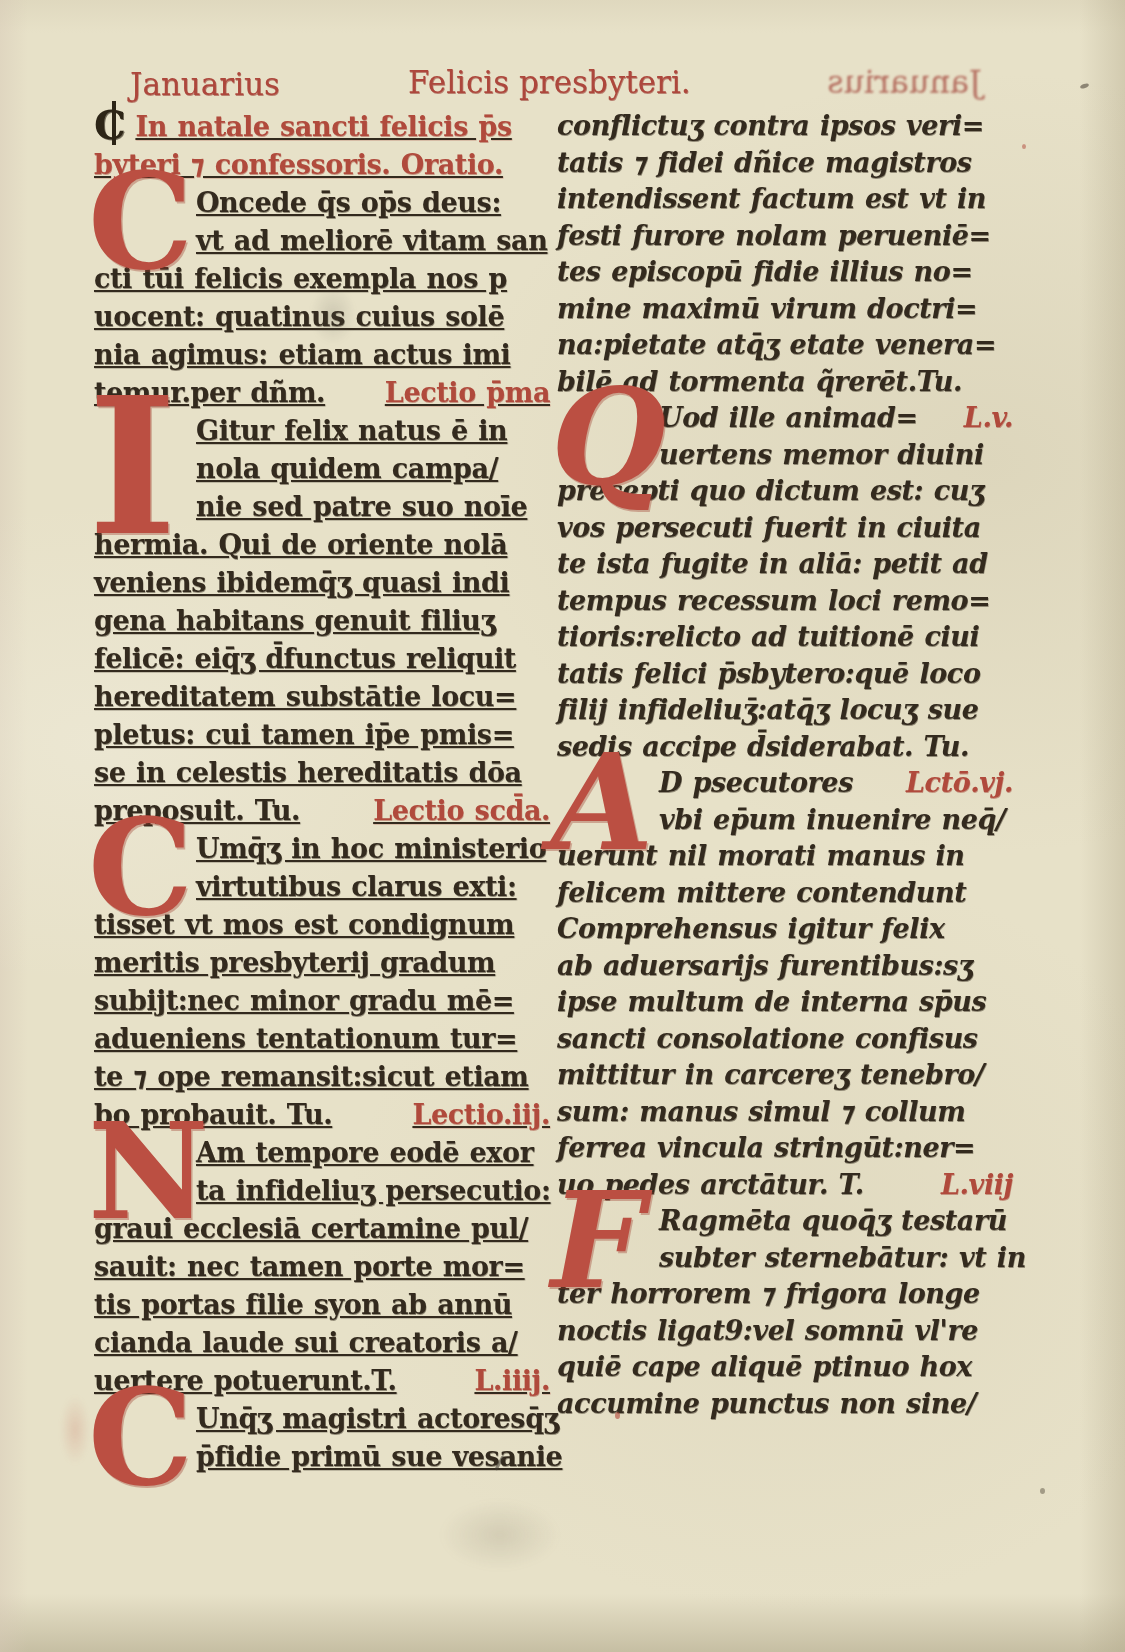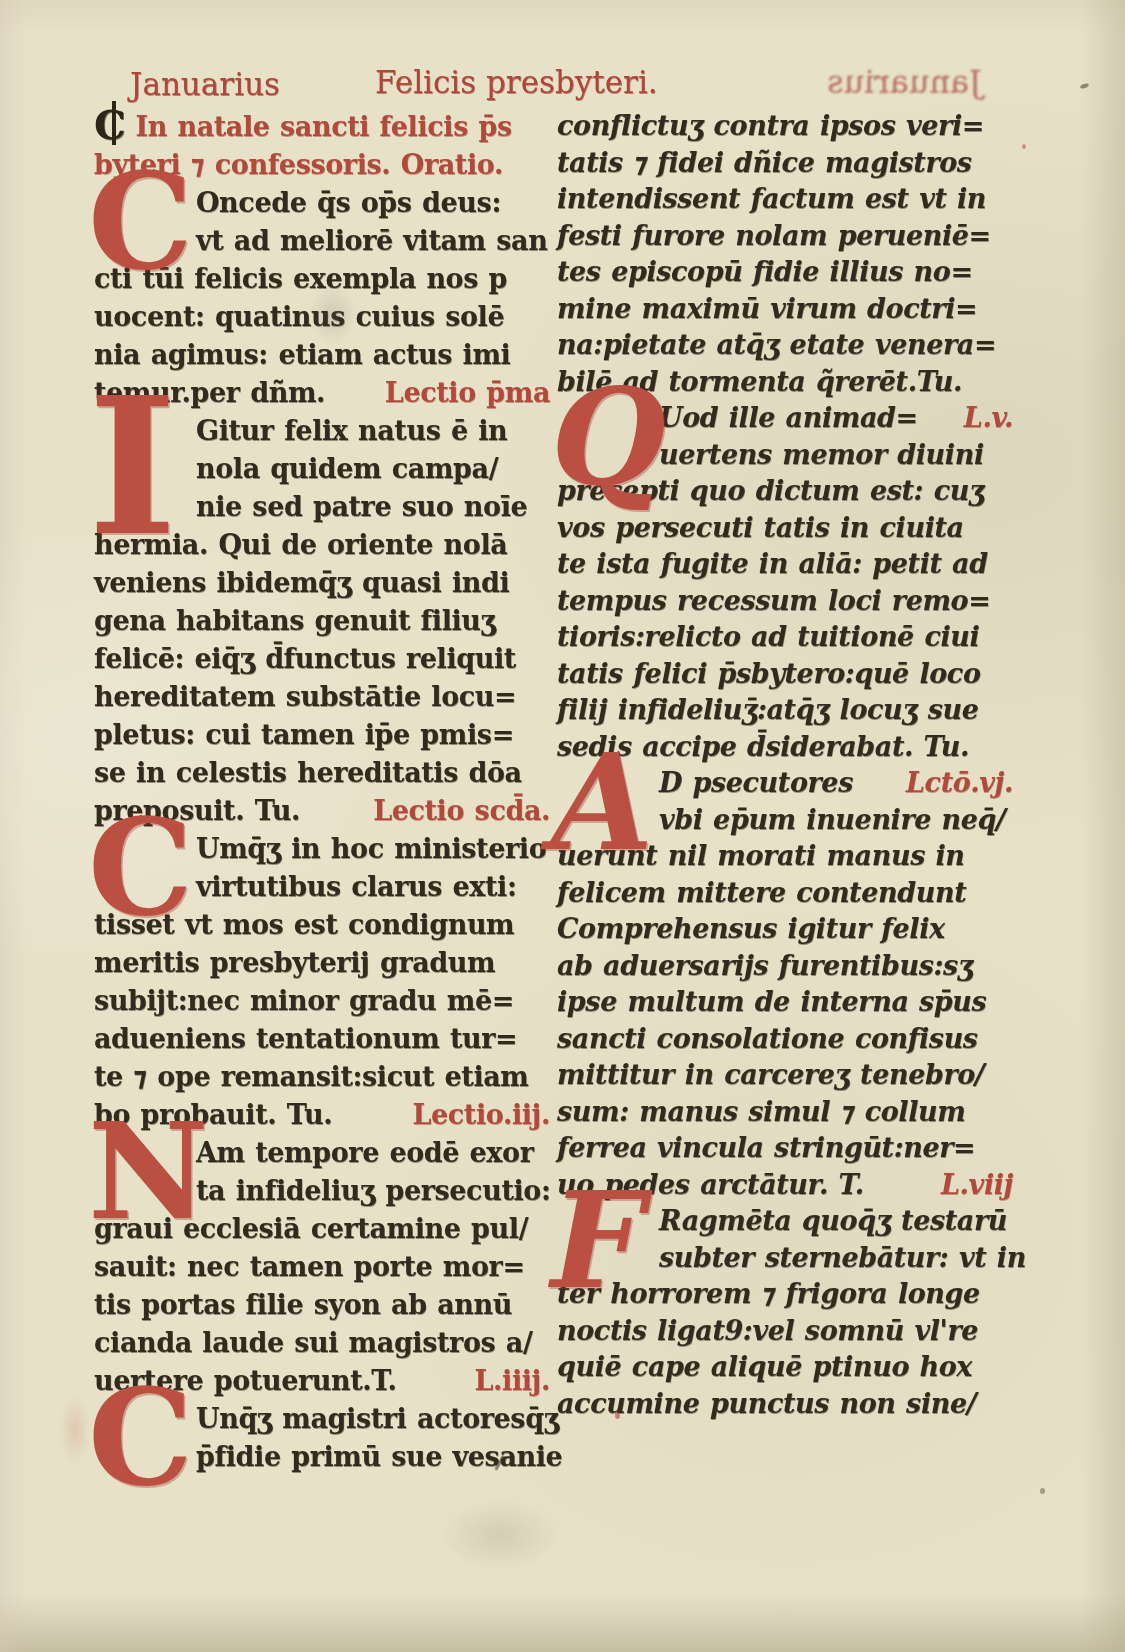--- a/index.html
+++ b/index.html
@@ -22,42 +22,42 @@
   .hdr-word{
     position:absolute;
     color:#ad473c;
     font-weight:normal;
     font-size:31px;
     letter-spacing:0px;
     text-shadow:0.6px 0.6px 0 rgba(150,50,40,0.55);
     white-space:nowrap;
   }
   #hdr-month{left:130px;top:66px;}
-  #hdr-title{left:375px;top:64px;}
+  #hdr-title{left:408px;top:64px;}
   #hdr-bleed{
     left:790px;top:62px;width:230px;
     transform:scaleX(-1);
     color:rgba(172,70,58,0.22);
     filter:blur(1.2px);
     font-size:32px;text-align:center;
   }
   
   .col{position:absolute;top:108px;width:456px;}
   #col-left{left:94px;}
   #col-right{left:557px;font-style:italic;}
   .line{
     position:relative;
     white-space:nowrap;
     font-weight:bold;
     font-size:27px;
     letter-spacing:-0.4px;
     word-spacing:1.5px;
     color:#332a1e;
   }
-  #col-left  .line{height:38px;line-height:38px;}
+  #col-left  .line{height:38px;line-height:38px;text-decoration:underline;}
   #col-right .line{height:36.5px;line-height:36.5px;}
   .ink{color:#332a1e;text-shadow:0.5px 0.5px 0 rgba(45,35,22,0.45);}
   .red{color:#b04a3c;text-shadow:0.5px 0.5px 0 rgba(160,55,42,0.45);}
   .ind{padding-left:102px;}
   .sp{display:flex;justify-content:space-between;}
   .sp span{flex:0 0 auto;}
   
   .pilcrow{
     position:relative;
     display:inline-block;
@@ -147,21 +147,21 @@
       <div class="line"><span class="ink">te ⁊ ope remansit:sicut etiam</span></div>
       <div class="line sp">
         <span class="ink">bo probauit. Tu.</span>
         <span class="red">Lectio.iij.</span>
       </div>
       <div class="line ind"><span class="ink">Am tempore eodē exor</span></div>
       <div class="line ind"><span class="ink">ta infideliuʒ persecutio:</span></div>
       <div class="line"><span class="ink">graui ecclesiā certamine pul/</span></div>
       <div class="line"><span class="ink">sauit: nec tamen porte mor=</span></div>
       <div class="line"><span class="ink">tis portas filie syon ab annū</span></div>
-      <div class="line"><span class="ink">cianda laude sui magistros a/</span></div>
+      <div class="line"><span class="ink">cianda laude sui creatoris a/</span></div>
       <div class="line sp">
         <span class="ink">uertere potuerunt.T.</span>
         <span class="red">L.iiij.</span>
       </div>
       <div class="line ind"><span class="ink">Unq̄ʒ magistri actoresq̄ʒ</span></div>
       <div class="line ind"><span class="ink">p̄fidie primū sue vesanie</span></div>
       <div class="initial" style="font-size: 132px; top: 48.28px; left: -6px;">C</div>
       <div class="initial" style="font-size: 190px; top: 264.1px; left: -6px;">I</div>
       <div class="initial" style="font-size: 132px; top: 694.28px; left: -6px;">C</div>
       <div class="initial" style="font-size: 132px; top: 998.28px; left: -6px;">N</div>
@@ -175,21 +175,21 @@
       <div class="line"><span class="ink">tes episcopū fidie illius no=</span></div>
       <div class="line"><span class="ink">mine maximū virum doctri=</span></div>
       <div class="line"><span class="ink">na:pietate atq̄ʒ etate venera=</span></div>
       <div class="line"><span class="ink">bilē ad tormenta q̃rerēt.Tu.</span></div>
       <div class="line ind sp">
         <span class="ink">Uod ille animad=</span>
         <span class="red">L.v.</span>
       </div>
       <div class="line ind"><span class="ink">uertens memor diuini</span></div>
       <div class="line"><span class="ink">precepti quo dictum est: cuʒ</span></div>
-      <div class="line"><span class="ink">vos persecuti tatis in ciuita</span></div>
+      <div class="line"><span class="ink">vos persecuti fuerit in ciuita</span></div>
       <div class="line"><span class="ink">te ista fugite in aliā: petit ad</span></div>
       <div class="line"><span class="ink">tempus recessum loci remo=</span></div>
       <div class="line"><span class="ink">tioris:relicto ad tuitionē ciui</span></div>
       <div class="line"><span class="ink">tatis felici p̄sbytero:quē loco</span></div>
       <div class="line"><span class="ink">filij infideliuʒ̄:atq̄ʒ locuʒ sue</span></div>
       <div class="line"><span class="ink">sedis accipe d̄siderabat. Tu.</span></div>
       <div class="line ind sp">
         <span class="ink">D psecutores</span>
         <span class="red">Lctō.vj.</span>
       </div>

